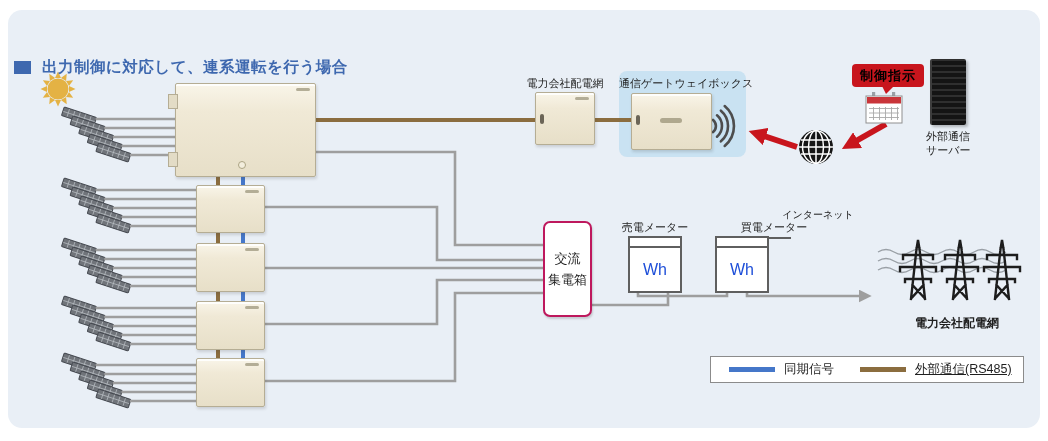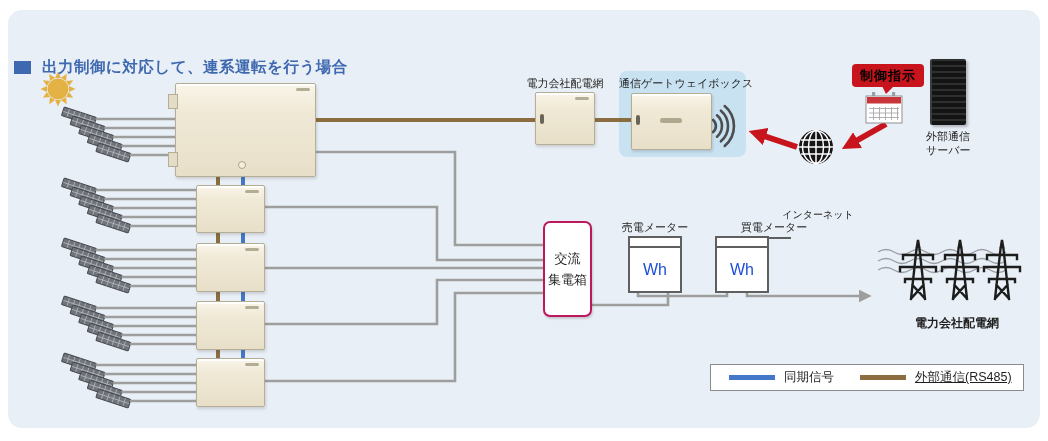--- a/index.html
+++ b/index.html
@@ -22,21 +22,21 @@
   .meter{position:absolute;top:236px;width:54px;height:57px;background:#fff;border:2px solid #5f5f5f;display:flex;flex-direction:column;z-index:2;box-sizing:border-box;}
   .meter-band{height:8px;border-bottom:2px solid #5f5f5f;}
   .meter-val{flex:1;display:flex;align-items:center;justify-content:center;font-size:16px;color:#1d4ed8;}
   .lbl{position:absolute;color:#1f1f1f;font-size:11px;text-align:center;white-space:nowrap;z-index:2;}
   .meter-lbl:after{content:"";display:block;width:34px;height:2px;background:#5f5f5f;margin:2px auto 0;}
   .server{position:absolute;left:930px;top:59px;width:34px;height:66px;border-radius:2px;background:repeating-linear-gradient(180deg,#2f2f2f 0 2px,#141414 2px 6px);border-left:2px solid #3d3d3d;box-shadow:2px 2px 3px rgba(0,0,0,.25);z-index:2;}
   .server-lbl{position:absolute;left:926px;top:129px;width:80px;font-size:11px;line-height:1.3;color:#1f1f1f;text-align:left;z-index:2;}
   .bubble{position:absolute;left:852px;top:64px;width:72px;height:23px;background:#c8151d;border-radius:4px;color:#000000;font-size:13px;font-weight:700;display:flex;align-items:center;justify-content:center;z-index:2;letter-spacing:1px;}
   .bubble:after{content:"";position:absolute;left:30px;bottom:-7px;border-left:4px solid transparent;border-right:8px solid transparent;border-top:8px solid #c8151d;}
   .grid-lbl{font-weight:700;font-size:12px;}
-  .legend{position:absolute;left:710px;top:364px;width:314px;height:27px;background:#fff;border:1px solid #8b8b8b;display:flex;align-items:center;padding:0 0 0 18px;box-sizing:border-box;z-index:2;}
+  .legend{position:absolute;left:710px;top:356px;width:314px;height:27px;background:#fff;border:1px solid #8b8b8b;display:flex;align-items:center;padding:0 0 0 18px;box-sizing:border-box;z-index:2;}
   .legend-item{display:flex;align-items:center;gap:9px;font-size:12.5px;color:#1f1f1f;white-space:nowrap;}
   .legend-item + .legend-item{margin-left:26px;text-decoration:underline;}
   .swatch{width:46px;height:5px;display:inline-block;}
   .swatch-sync{background:#4577c9;}
   .swatch-ext{background:#8b6d3f;}
   .note{position:absolute;left:700px;top:405px;width:324px;text-align:right;font-size:11px;color:#1f1f1f;white-space:nowrap;z-index:2;}
 </style>
 </head>
 <body>
 

